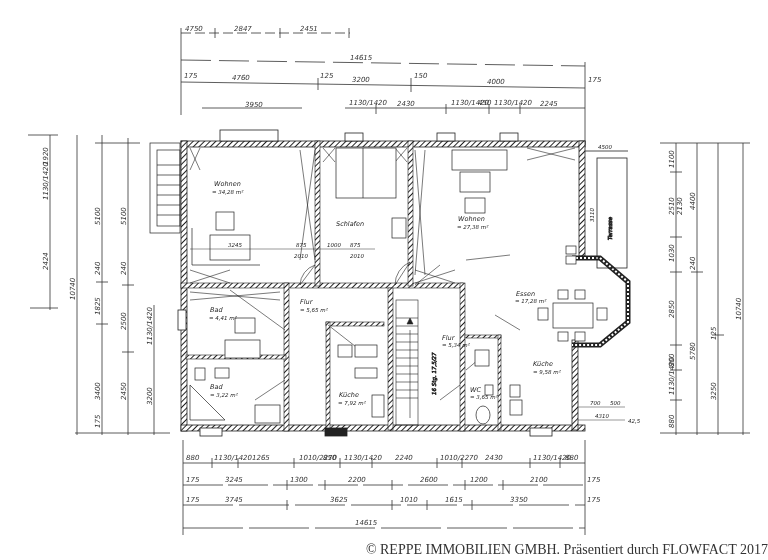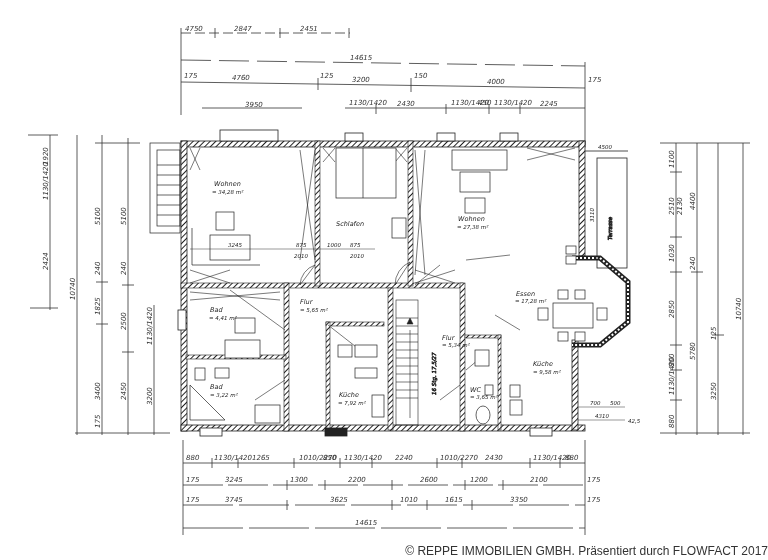--- a/index.html
+++ b/index.html
@@ -2,21 +2,21 @@
 <html><head>
 <meta charset="utf-8">
 <style>
   html,body{margin:0;padding:0;background:#fff;}
   body{width:768px;height:560px;position:relative;overflow:hidden;font-family:"DejaVu Sans",sans-serif;color:#222;}
   #plan{position:absolute;left:0;top:0;width:768px;height:560px;}
   .dim{font-family:"DejaVu Sans",sans-serif;font-size:7px;font-style:italic;fill:#333;}
   .dimv{font-family:"DejaVu Sans",sans-serif;font-size:7px;font-style:italic;fill:#333;}
   .room{font-family:"DejaVu Sans",sans-serif;font-size:6.5px;font-style:italic;fill:#222;}
   .area{font-family:"DejaVu Sans",sans-serif;font-size:5.5px;font-style:italic;fill:#222;}
-  .copyright{position:absolute;right:0;bottom:2px;font-family:Liberation Sans, sans-serif;font-size:12px;color:#333;white-space:nowrap;margin-left:35px;}
+  .copyright{position:absolute;right:0;bottom:2px;font-family:Liberation Serif, serif;font-size:14px;color:#333;white-space:nowrap;margin-left:35px;}
 </style>
 </head>
 <body>
 
 <svg id="plan" viewBox="0 0 768 560" xmlns="http://www.w3.org/2000/svg">
   <defs>
     <pattern id="hatch" patternUnits="userSpaceOnUse" width="4" height="4" patternTransform="rotate(45)">
       <rect width="4" height="4" fill="#fff"></rect>
       <line x1="0" y1="0" x2="0" y2="4" stroke="#222" stroke-width="2"></line>
     </pattern>

